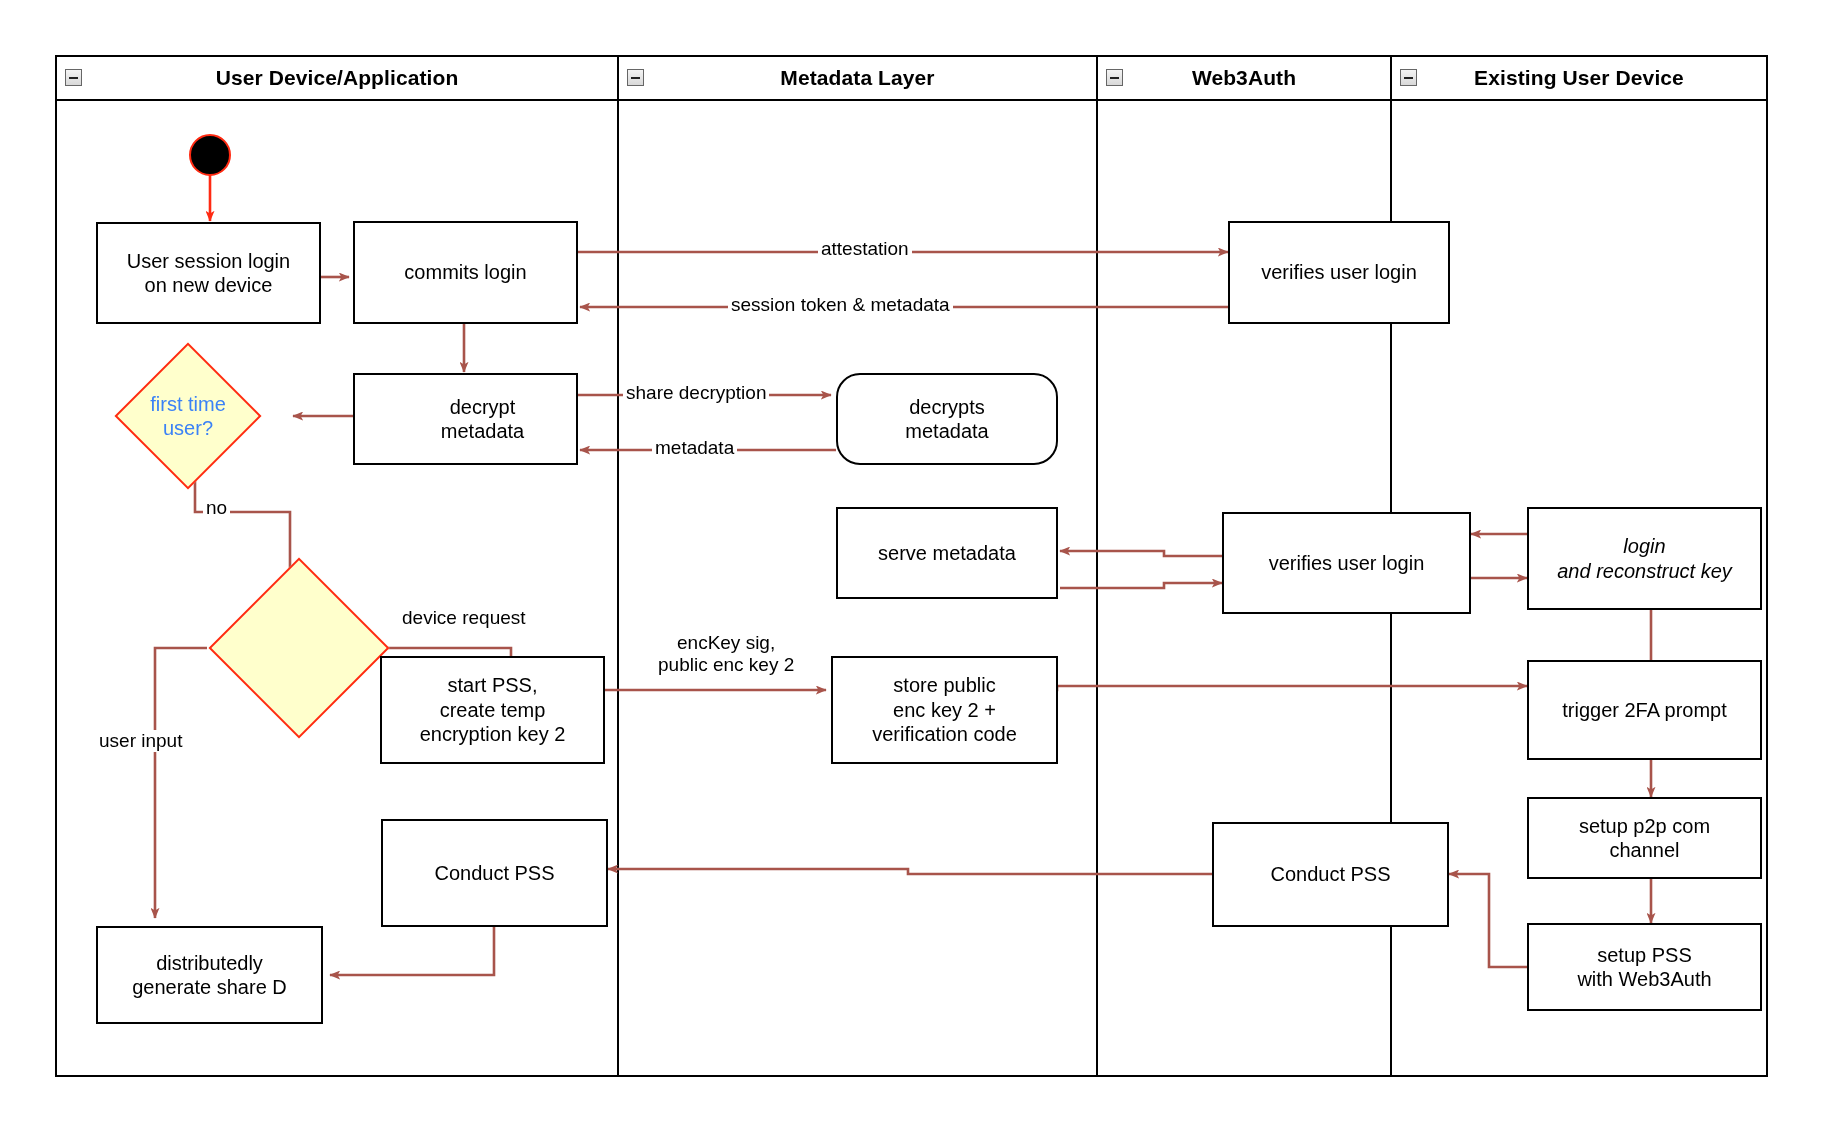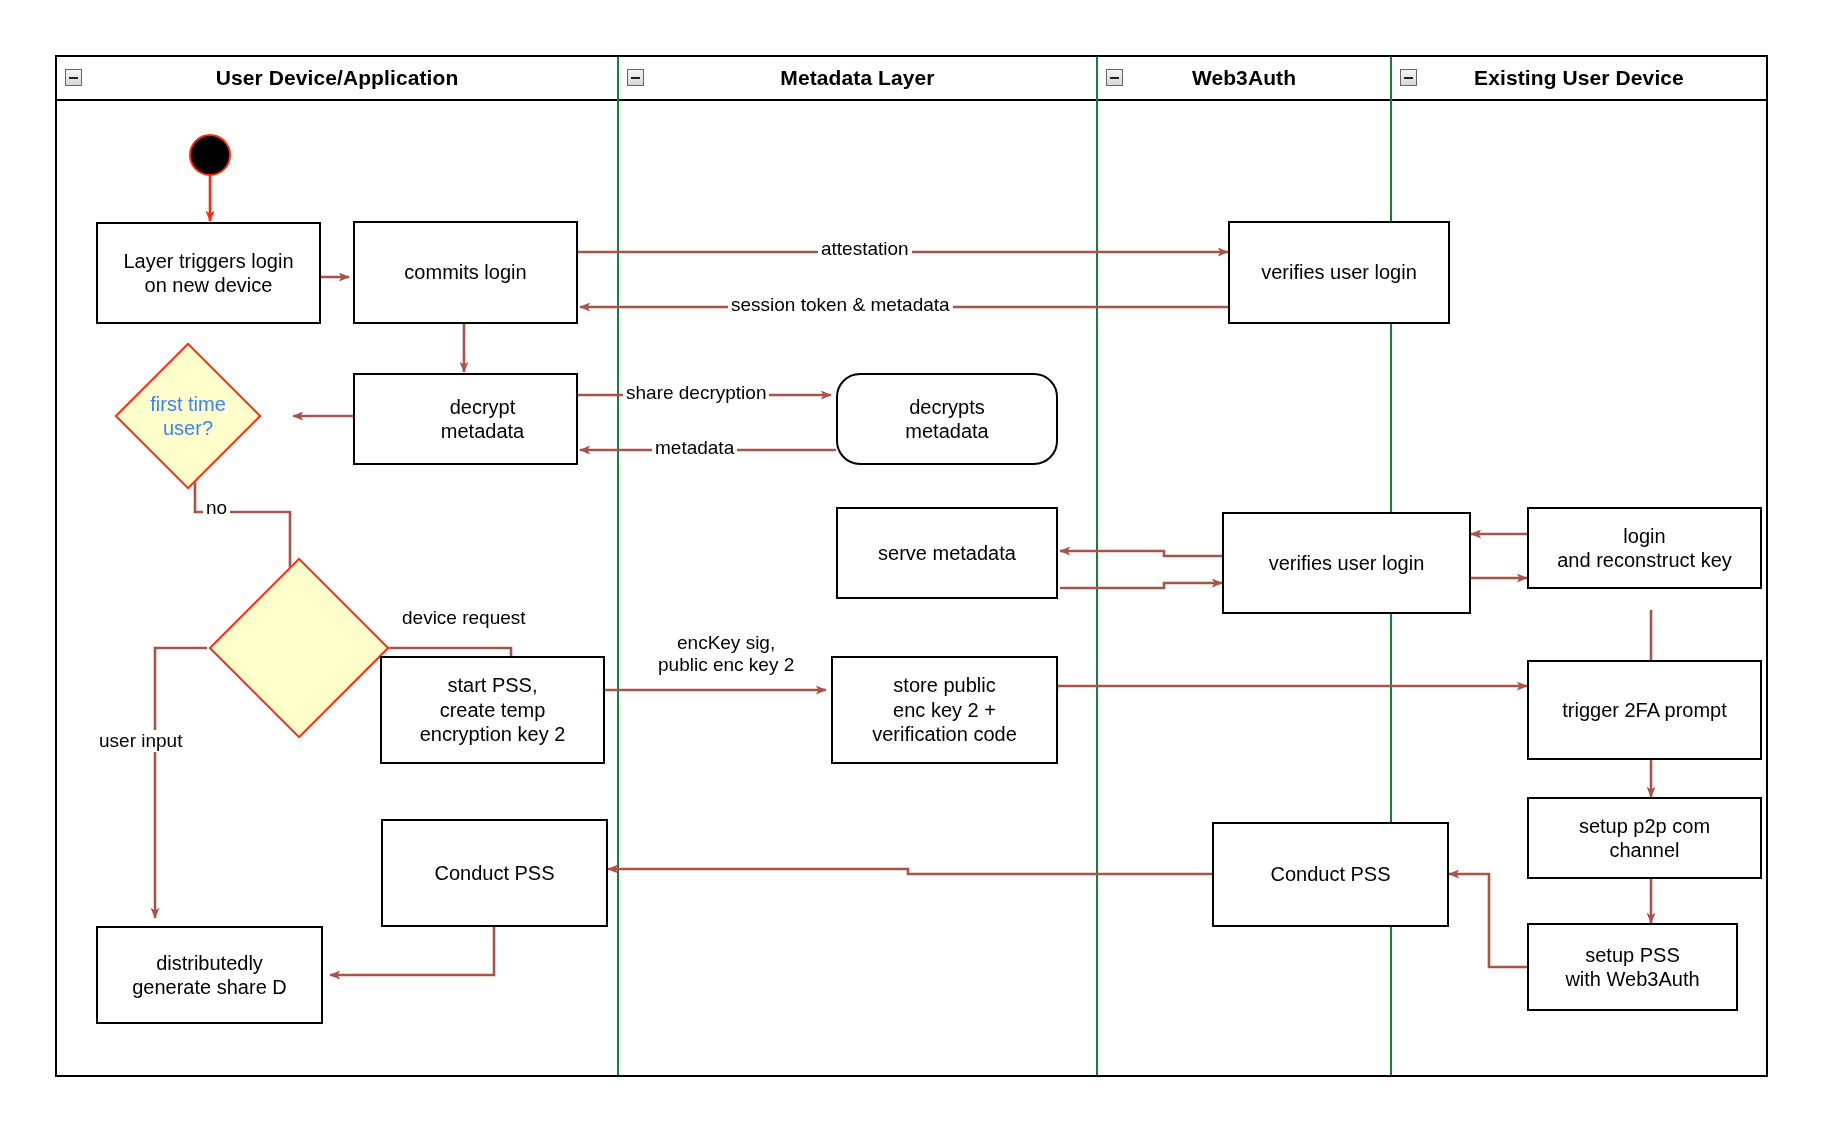--- a/index.html
+++ b/index.html
@@ -27,21 +27,21 @@
     width: 1713px;
     height: 1022px;
     border: 2px solid #000000;
     box-sizing: border-box;
   }
   .lane {
     position: absolute;
     top: 0;
     height: 100%;
     box-sizing: border-box;
-    border-right: 2px solid #15803d;
+    border-right: 2px solid #000000;
   }
   .lane.last { border-right: none; }
   .lane-header {
     position: absolute;
     top: 0;
     left: 0;
     width: 100%;
     height: 44px;
     box-sizing: border-box;
     border-bottom: 2px solid #000000;
@@ -234,21 +234,21 @@
       <path d="M1212,874 L908,874 L908,869 L608,869" marker-end="url(#ah)"></path>
 
       <path d="M207,648 L155,648 L155,918" marker-end="url(#ah)"></path>
 
       <path d="M494,927 L494,975 L330,975" marker-end="url(#ah)"></path>
     </g>
   </svg>
 
   <div class="start-node" style="left:189px; top:134px; width:42px; height:42px;"></div>
 
-  <div class="node" style="left:96px; top:222px; width:225px; height:102px;">Layer triggers login
+  <div class="node" style="left:96px; top:222px; width:225px; height:102px;">User session login
 on new device</div>
 
   <div class="node" style="left:353px; top:221px; width:225px; height:103px;">commits login</div>
 
   <div class="decision" style="left:136px; top:364px; width:104px; height:104px;"></div>
   <div class="decision-label" style="left:108px; top:386px; width:160px; height:60px;">first time
 user?</div>
 
   <div class="node" style="left:353px; top:373px; width:225px; height:92px;padding-left:40px;">decrypt
 metadata</div>
@@ -272,29 +272,29 @@
   <div class="node" style="left:831px; top:656px; width:227px; height:108px;">store public
 enc key 2 +
 verification code</div>
 
   <div class="node" style="left:1228px; top:221px; width:222px; height:103px;">verifies user login</div>
 
   <div class="node" style="left:1222px; top:512px; width:249px; height:102px;">verifies user login</div>
 
   <div class="node" style="left:1212px; top:822px; width:237px; height:105px;">Conduct PSS</div>
 
-  <div class="node" style="left:1527px; top:507px; width:235px; height:82px;">login
+  <div class="node" style="left:1527px; top:507px; width:235px; height:103px;font-style:italic;">login
 and reconstruct key</div>
 
   <div class="node" style="left:1527px; top:660px; width:235px; height:100px;">trigger 2FA prompt</div>
 
   <div class="node" style="left:1527px; top:797px; width:235px; height:82px;">setup p2p com
 channel</div>
 
-  <div class="node" style="left:1527px; top:923px; width:211px; height:88px;">setup PSS
+  <div class="node" style="left:1527px; top:923px; width:235px; height:88px;">setup PSS
 with Web3Auth</div>
 
   <div class="edge-label" style="left:818px; top:238px;">attestation</div>
 
   <div class="edge-label" style="left:728px; top:294px;">session token &amp; metadata</div>
 
   <div class="edge-label" style="left:623px; top:382px;">share decryption</div>
 
   <div class="edge-label" style="left:652px; top:437px;">metadata</div>
 

